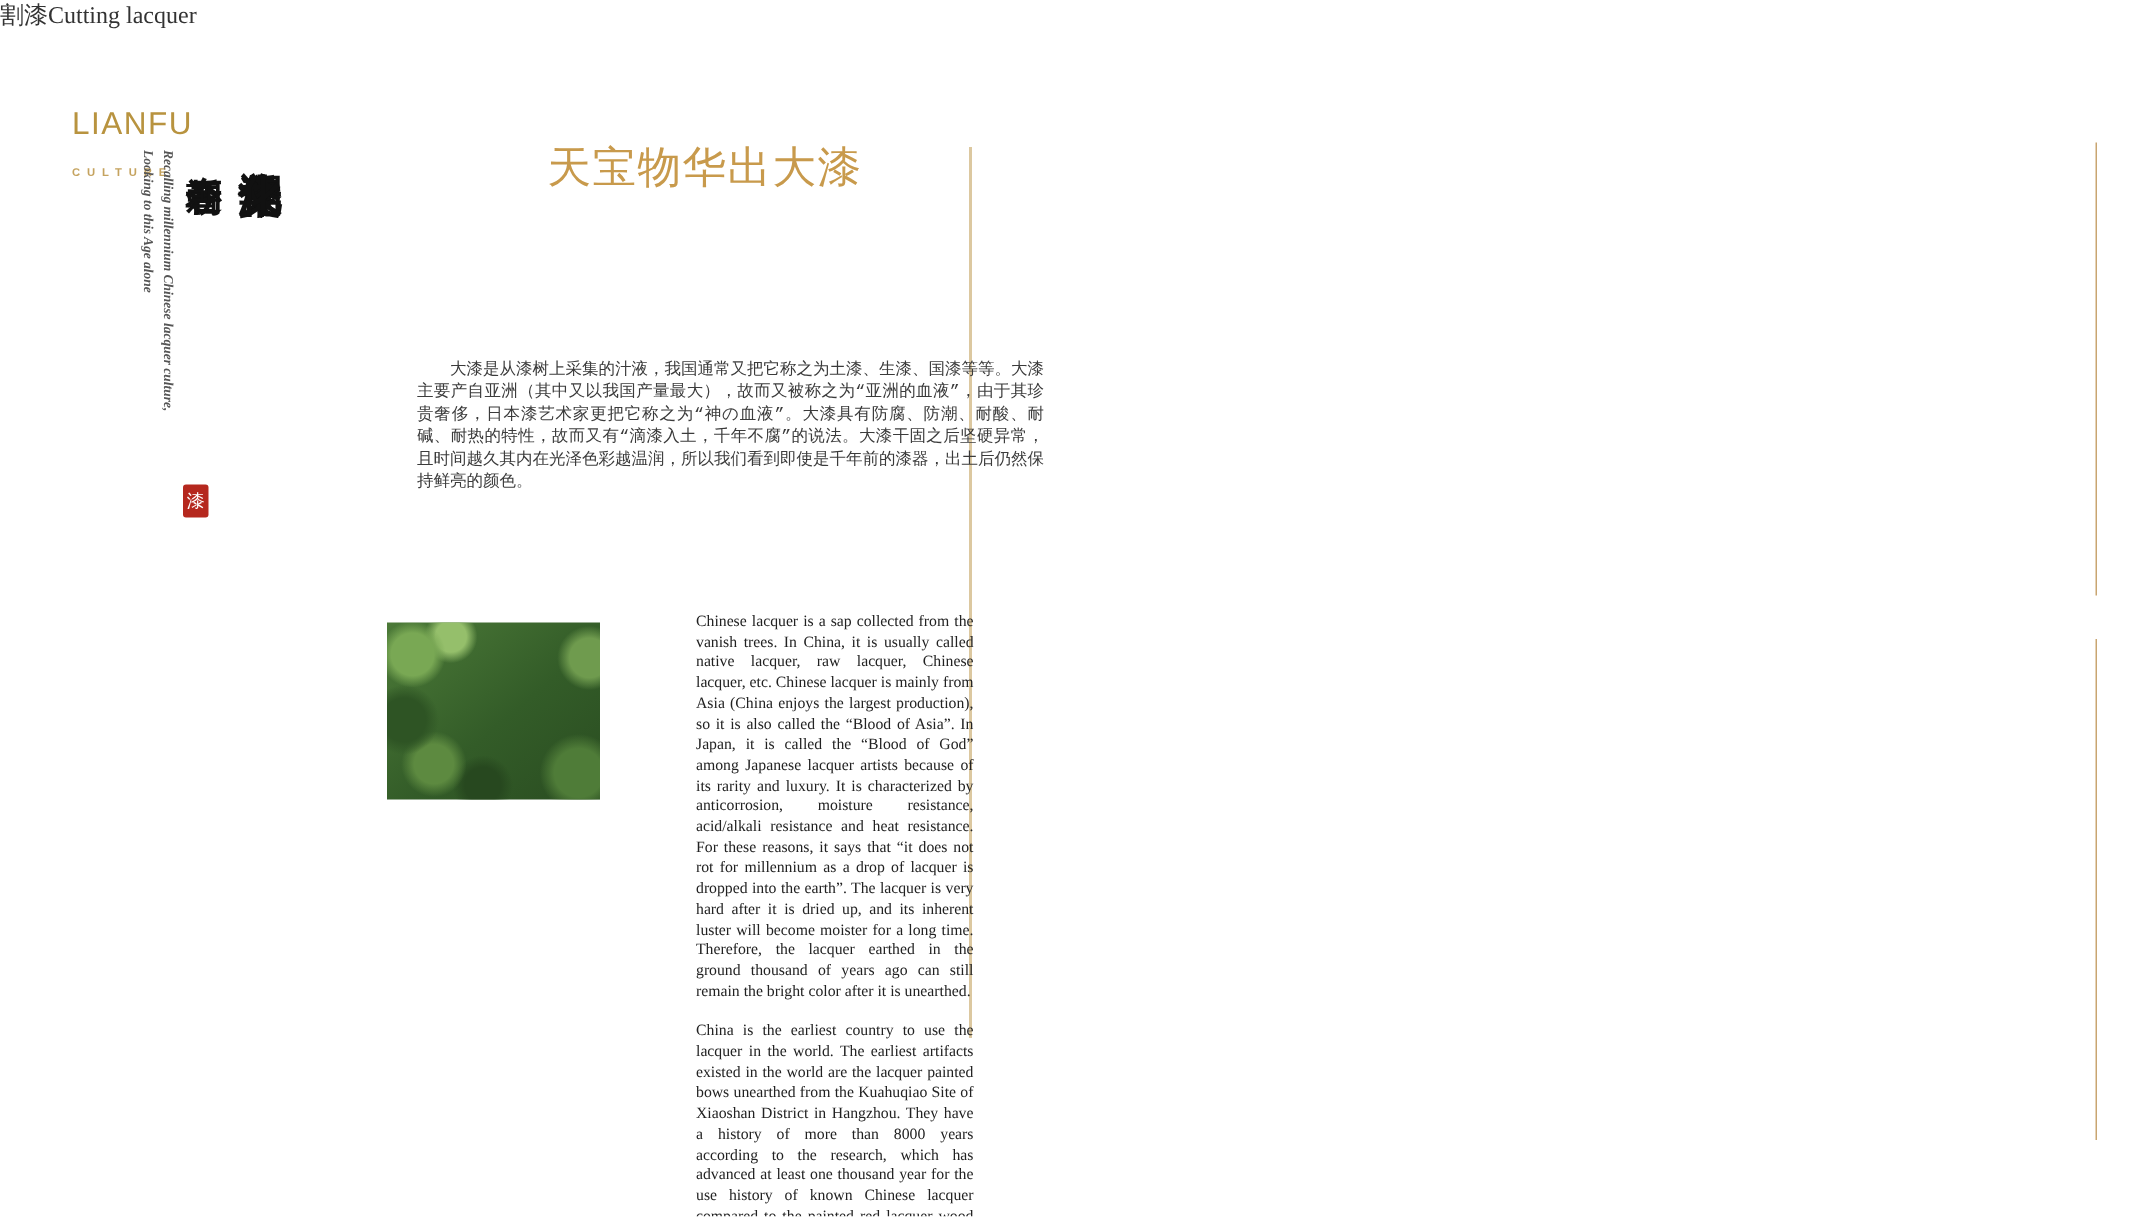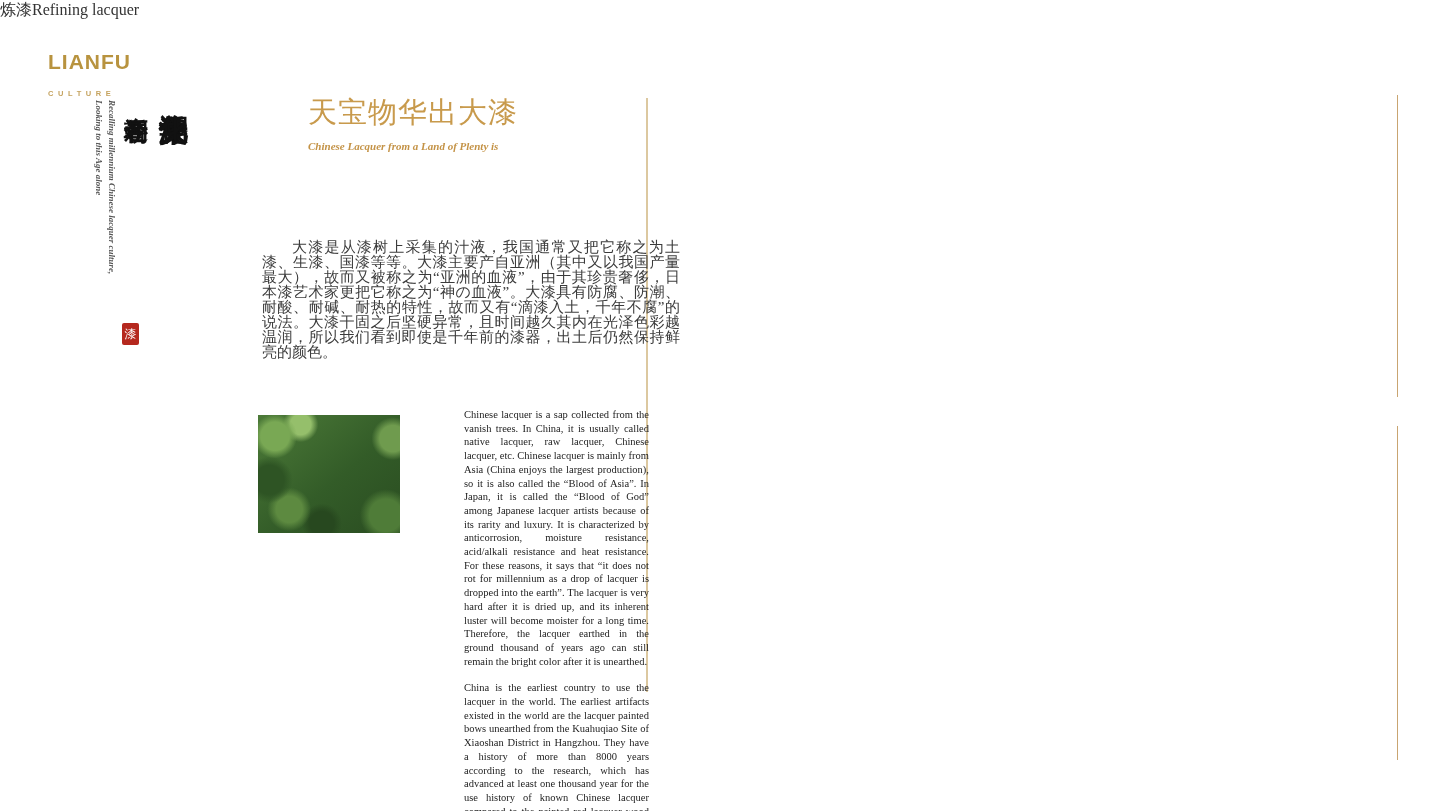--- a/index.html
+++ b/index.html
@@ -8,43 +8,43 @@
   [data-name]{box-sizing:border-box;}
 
   
   .fold-line{position:absolute;left:646px;top:98px;width:2px;height:594px;background:#dcc8a0;}
   .right-line{position:absolute;left:1397px;width:1px;background:#c9a571;}
   .right-line.seg1{top:95px;height:302px;}
   .right-line.seg2{top:426px;height:334px;}
 
   
   .brand{position:absolute;left:48px;top:52px;color:#b8933f;font-family:"Liberation Sans","DejaVu Sans",sans-serif;}
-  .brand .nm{font-size:21px;font-weight:bold;letter-spacing:1px;line-height:20px;}
+  .brand .nm{font-size:21px;font-weight:normal;letter-spacing:1px;line-height:20px;margin-top:21px;}
   .brand .cl{font-size:7.5px;letter-spacing:4.6px;color:#c5a35f;margin-top:17px;font-weight:bold;}
 
   
   .callig{position:absolute;left:92px;top:87px;height:260px;}
   .vtext{writing-mode:vertical-rl;}
   .cal-main{position:absolute;left:64px;top:5px;font-size:29px;line-height:36px;font-weight:bold;
             font-family:"DejaVu Serif","Liberation Serif",serif;color:#111;}
   .cal-sub{position:absolute;left:28px;top:12px;font-size:24px;line-height:32px;font-weight:bold;
            font-family:"DejaVu Serif","Liberation Serif",serif;color:#111;}
   .cal-en{position:absolute;left:0px;top:13px;font-size:9px;line-height:13px;font-style:italic;font-weight:bold;color:#555;}
   .seal{position:absolute;left:122px;top:323px;width:17px;height:22px;background:#b5281e;border-radius:2px;
         color:#fff;font-size:12px;line-height:22px;text-align:center;font-family:"DejaVu Serif",serif;}
 
   
-  .title-block{position:absolute;left:308px;top:94px;width:348px;text-align:left;color:#c89a4c;}
+  .title-block{position:absolute;left:296px;top:94px;width:348px;text-align:center;color:#c89a4c;}
   .title-block .t1,.title-block .t2{font-family:"Liberation Sans","DejaVu Sans",sans-serif;
         font-weight:300;font-size:29px;letter-spacing:1px;line-height:37px;}
   .title-sub{margin-top:8px;font-size:11px;line-height:14.5px;font-style:italic;font-weight:bold;color:#c49347;}
 
   
-  .cn-body{position:absolute;left:262px;top:240px;width:418px;font-size:15px;line-height:15px;
-           color:#3b3b3b;text-align:justify;font-family:Liberation Serif, serif;}
+  .cn-body{position:absolute;left:278px;top:240px;width:418px;font-size:11px;line-height:15px;
+           color:#3b3b3b;text-align:justify;font-family:Liberation Mono, monospace;}
   .cn-body p{margin:0 0 15px 0;text-indent:2em;}
   .en-body{position:absolute;left:464px;top:408px;width:185px;font-size:10.5px;line-height:13.7px;
            color:#222;text-align:justify;}
   .en-body p{margin:0 0 13px 0;}
 
   
   .photo{position:absolute;overflow:hidden;}
   .photo1{left:258px;top:415px;width:142px;height:118px;
      background:
       radial-gradient(circle at 12% 18%,#79a854 0 9%,transparent 14%),
@@ -121,46 +121,45 @@
     <div class="cal-en vtext" data-name="calligraphy-english">
       <div data-name="calligraphy-english-line1">Recalling millennium Chinese lacquer culture,</div>
       <div data-name="calligraphy-english-line2">Looking to this Age alone</div>
     </div>
   </div>
   <div class="seal" data-name="red-seal-stamp">漆</div>
 
   <div class="title-block" data-name="article-title">
     <div class="t1" data-name="title-line1">天宝物华出大漆</div>
     <div class="title-sub" data-name="title-subtitle">
-      <div data-name="subtitle-line1">Chinese Lacquer from a Land of Plenty is</div>
     </div>
   </div>
 
   <div class="cn-body" data-name="left-chinese-body">
     <p data-name="paragraph">大漆是从漆树上采集的汁液，我国通常又把它称之为土漆、生漆、国漆等等。大漆主要产自亚洲（其中又以我国产量最大），故而又被称之为“亚洲的血液”，由于其珍贵奢侈，日本漆艺术家更把它称之为“神の血液”。大漆具有防腐、防潮、耐酸、耐碱、耐热的特性，故而又有“滴漆入土，千年不腐”的说法。大漆干固之后坚硬异常，且时间越久其内在光泽色彩越温润，所以我们看到即使是千年前的漆器，出土后仍然保持鲜亮的颜色。</p>
   </div>
 
   <div class="photo photo1" data-name="photo-cutting-lacquer">
     <div class="trunk" data-name="tree-trunk"></div>
     <div class="p-body" data-name="person-body"></div>
     <div class="p-head" data-name="person-head"></div>
     <div class="p-cap" data-name="person-cap"></div>
     <div class="p-arm" data-name="person-arm"></div>
     <div class="p-glove" data-name="person-glove"></div>
     <div class="p-legs" data-name="person-legs"></div>
   </div>
+  <div class="photo-cap" style="left:258px;top:536px;" data-name="photo-caption-cutting">
+    <span class="cjk" data-name="caption-cn">割漆</span><span data-name="caption-en">Cutting lacquer</span>
+  </div>
 
   <div class="photo photo2" data-name="photo-refining-lacquer">
     <div class="r-liquid" data-name="lacquer-liquid"></div>
     <div class="r-rim" data-name="blue-bowl-rim"></div>
     <div class="r-bowl" data-name="lacquer-bowl"></div>
     <div class="r-drips" data-name="lacquer-drips"></div>
-  </div>
-  <div class="photo-cap" style="left:258px;top:668px;" data-name="photo-caption-refining">
-    <span class="cjk" data-name="caption-cn">炼漆</span><span data-name="caption-en">Refining lacquer</span>
   </div>
 
   <div class="en-body" data-name="left-english-body">
     <p data-name="paragraph">Chinese lacquer is a sap collected from the vanish trees. In China, it is usually called native lacquer, raw lacquer, Chinese lacquer, etc. Chinese lacquer is mainly from Asia (China enjoys the largest production), so it is also called the “Blood of Asia”. In Japan, it is called the “Blood of God” among Japanese lacquer artists because of its rarity and luxury. It is characterized by anticorrosion, moisture resistance, acid/alkali resistance and heat resistance. For these reasons, it says that “it does not rot for millennium as a drop of lacquer is dropped into the earth”. The lacquer is very hard after it is dried up, and its inherent luster will become moister for a long time. Therefore, the lacquer earthed in the ground thousand of years ago can still remain the bright color after it is unearthed.</p>
     <p data-name="paragraph">China is the earliest country to use the lacquer in the world. The earliest artifacts existed in the world are the lacquer painted bows unearthed from the Kuahuqiao Site of Xiaoshan District in Hangzhou. They have a history of more than 8000 years according to the research, which has advanced at least one thousand year for the use history of known Chinese lacquer compared to the painted red lacquer wood bowls unearthed in 1978 from the Neolithic Hemudu Site in Yuyao City of Zhejiang Province.</p>
   </div>
 
 
   <div class="bow" style="left:915px;top:116px;width:19px;height:256px;" data-name="lacquer-bow-strip"></div>
   <div class="bow-hook" data-name="bow-hook"></div>

